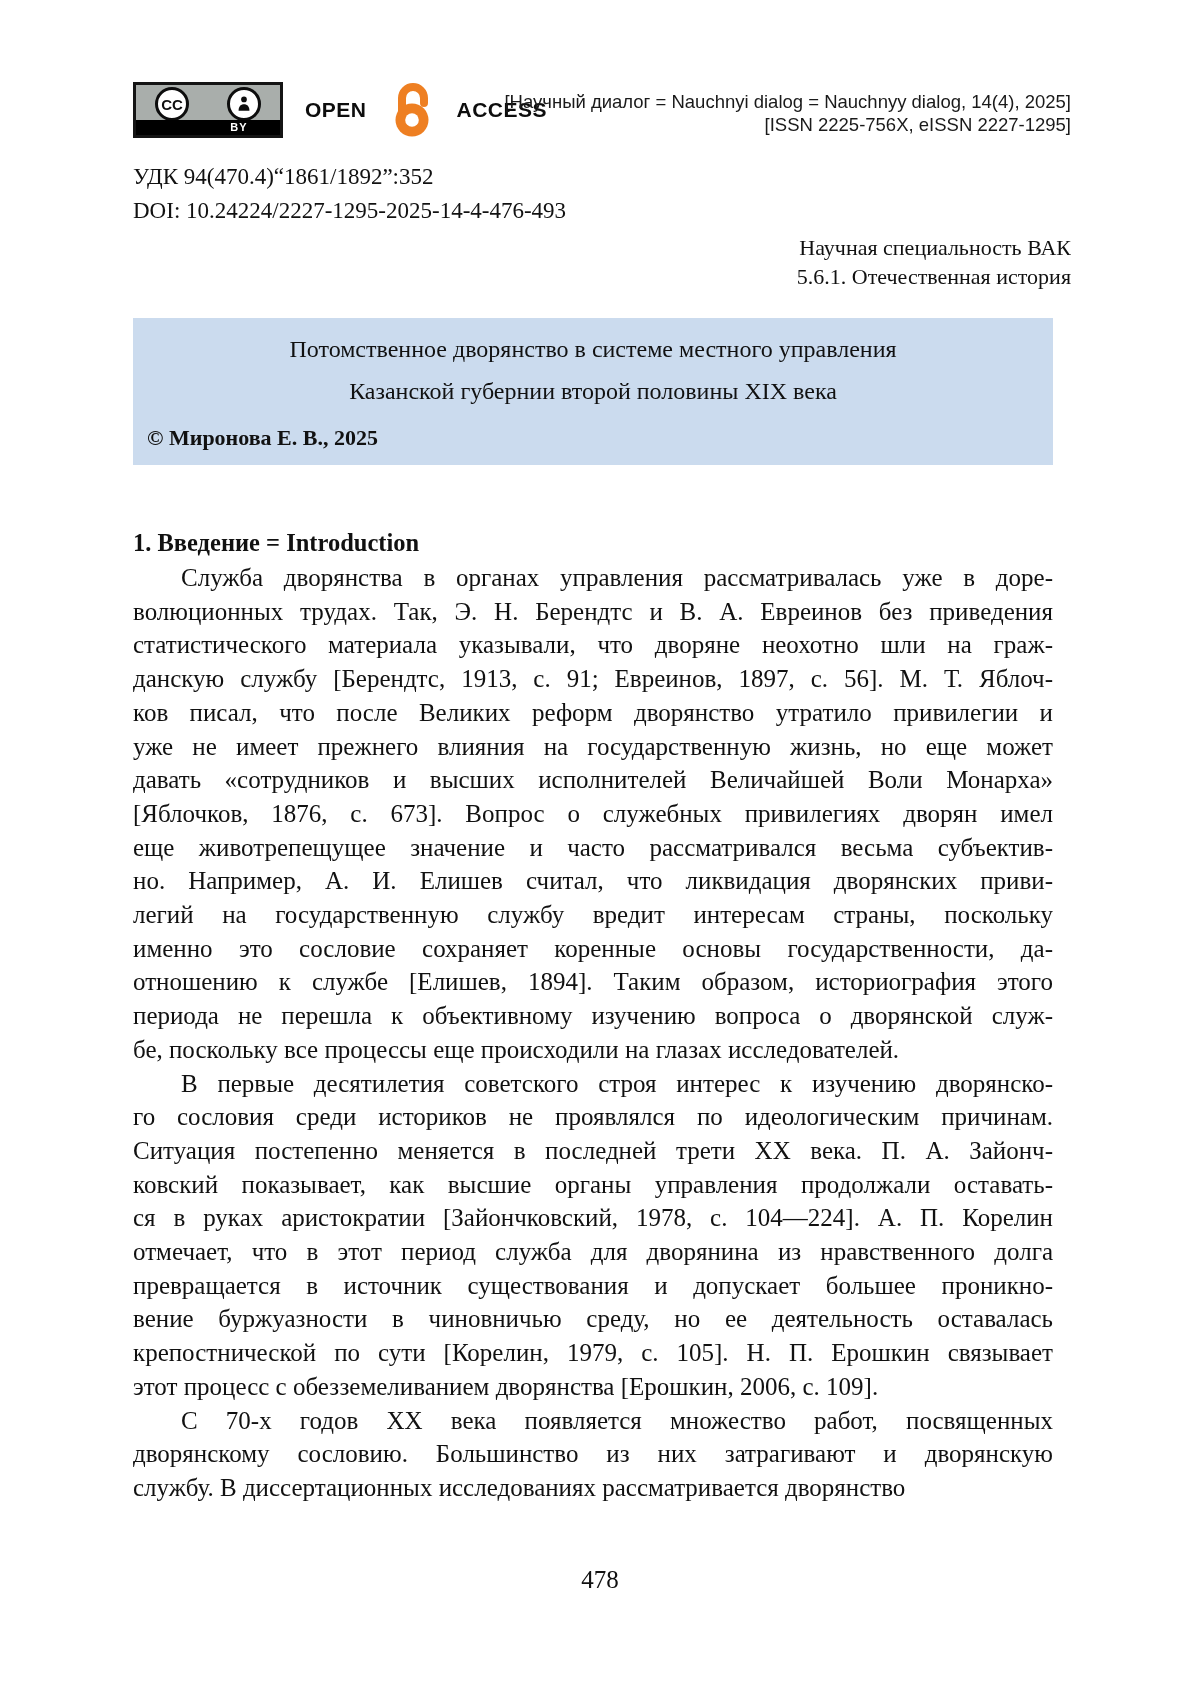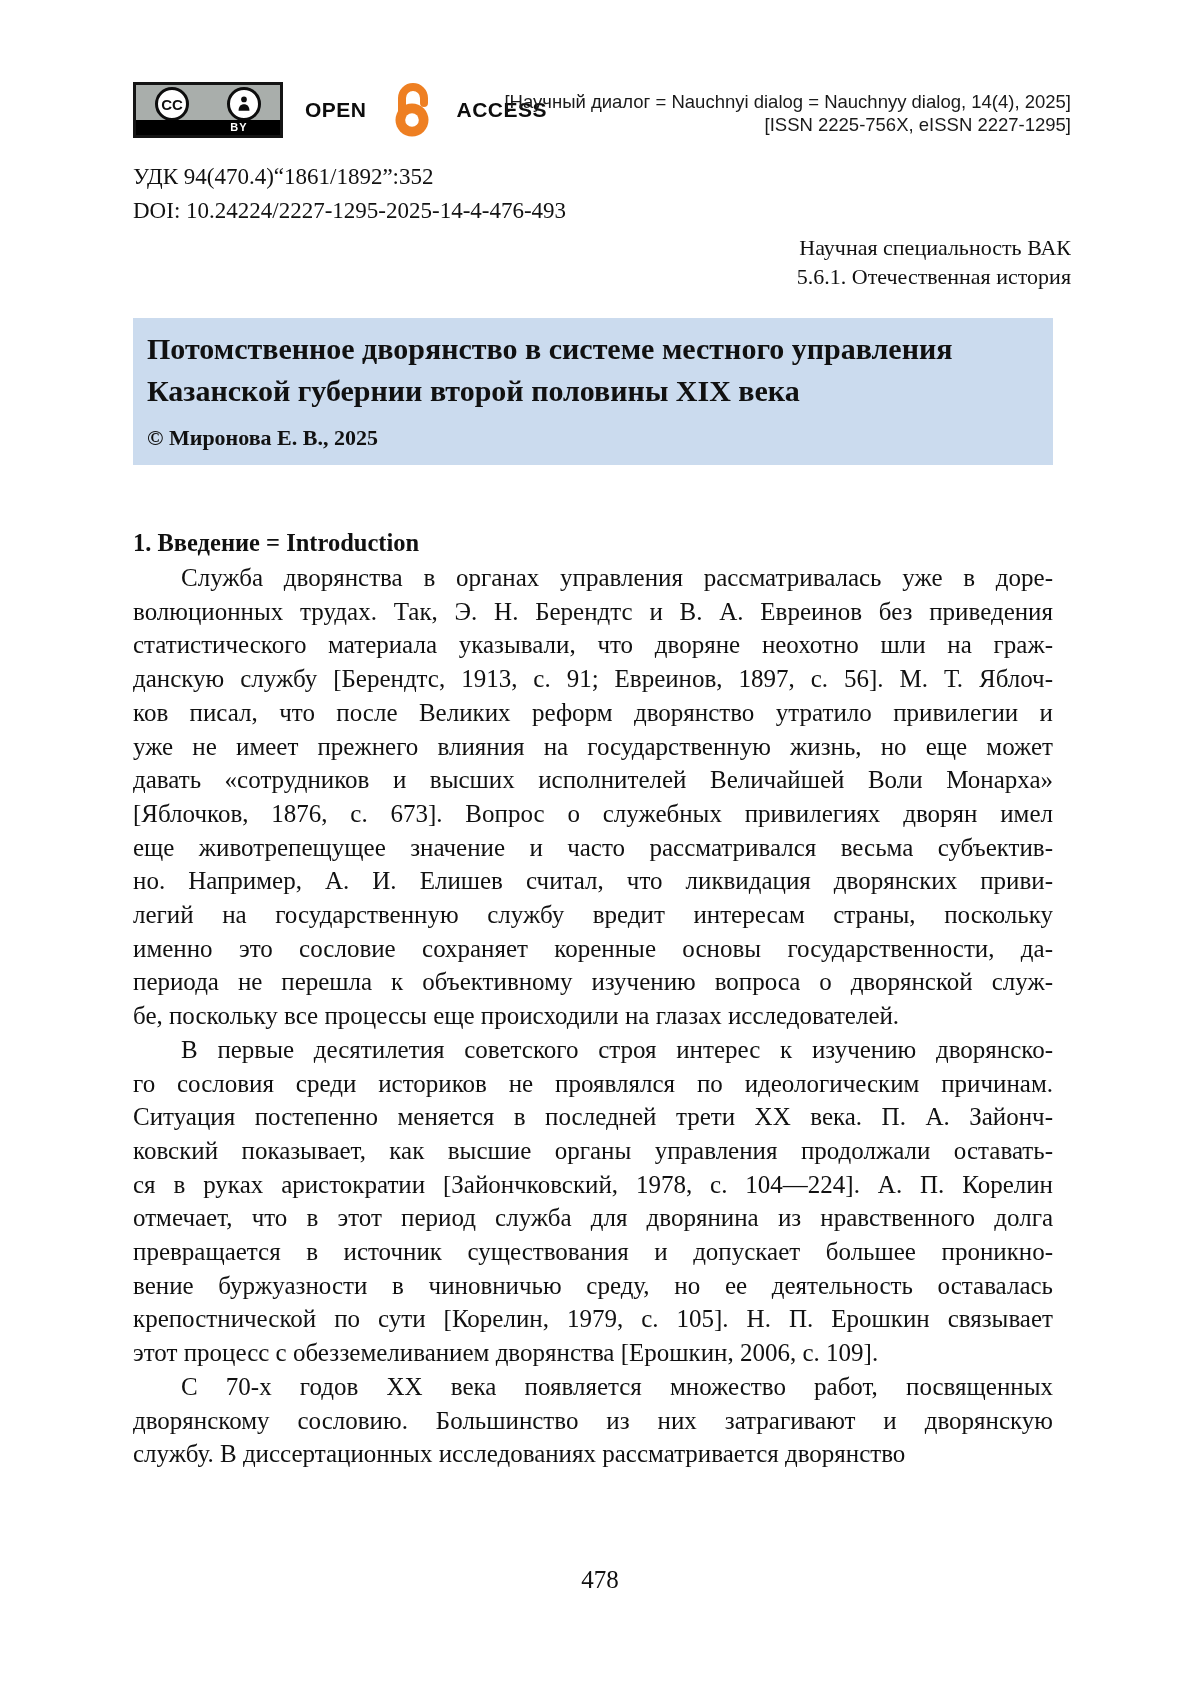--- a/index.html
+++ b/index.html
@@ -42,21 +42,21 @@
     font-family:"Liberation Sans",sans-serif;font-size:18.5px;line-height:23px;color:#1a1a1a;
   }
   
   .meta-left{position:absolute;left:133px;top:160px;font-size:23px;line-height:34px;}
   .vak-block{position:absolute;right:150px;top:233px;text-align:right;font-size:22px;line-height:29px;}
   
   .title-box{
     position:absolute;left:133px;top:318px;width:920px;height:147px;box-sizing:border-box;
     padding:10px 14px 0 14px;
   }
-  .title-line{font-weight:bold;font-size:30px;line-height:42px;}
+  .title-line{font-weight:normal;font-size:24px;line-height:42px;text-align:center;}
   .author-line{font-weight:bold;font-size:22px;line-height:34px;margin-top:9px;}
   
   .content{position:absolute;left:133px;top:526px;width:920px;}
   .section-heading{font-weight:bold;font-size:24.5px;line-height:34px;margin:0 0 1px 0;}
   .para{margin:0;}
   .line{
     font-size:25px;line-height:33.7px;white-space:nowrap;
     text-align:justify;text-align-last:justify;
   }
   .line{white-space:normal;}
@@ -122,20 +122,21 @@
           <div class="line">статистического материала указывали, что дворяне неохотно шли на граж-</div>
           <div class="line">данскую службу [Берендтс, 1913, с. 91; Евреинов, 1897, с. 56]. М. Т. Яблоч-</div>
           <div class="line">ков писал, что после Великих реформ дворянство утратило привилегии и</div>
           <div class="line">уже не имеет прежнего влияния на государственную жизнь, но еще может</div>
           <div class="line">давать «сотрудников и высших исполнителей Величайшей Воли Монарха»</div>
           <div class="line">[Яблочков, 1876, с. 673]. Вопрос о служебных привилегиях дворян имел</div>
           <div class="line">еще животрепещущее значение и часто рассматривался весьма субъектив-</div>
           <div class="line">но. Например, А. И. Елишев считал, что ликвидация дворянских приви-</div>
           <div class="line">легий на государственную службу вредит интересам страны, поскольку</div>
           <div class="line">именно это сословие сохраняет коренные основы государственности, да-</div>
+          <div class="line">отношению к службе [Елишев, 1894]. Таким образом, историография этого</div>
           <div class="line">периода не перешла к объективному изучению вопроса о дворянской служ-</div>
           <div class="line last">бе, поскольку все процессы еще происходили на глазах исследователей.</div>
         </div>
         <div class="para">
           <div class="line first">В первые десятилетия советского строя интерес к изучению дворянско-</div>
           <div class="line">го сословия среди историков не проявлялся по идеологическим причинам.</div>
           <div class="line">Ситуация постепенно меняется в последней трети XX века. П. А. Зайонч-</div>
           <div class="line">ковский показывает, как высшие органы управления продолжали оставать-</div>
           <div class="line">ся в руках аристократии [Зайончковский, 1978, с. 104—224]. А. П. Корелин</div>
           <div class="line">отмечает, что в этот период служба для дворянина из нравственного долга</div>

